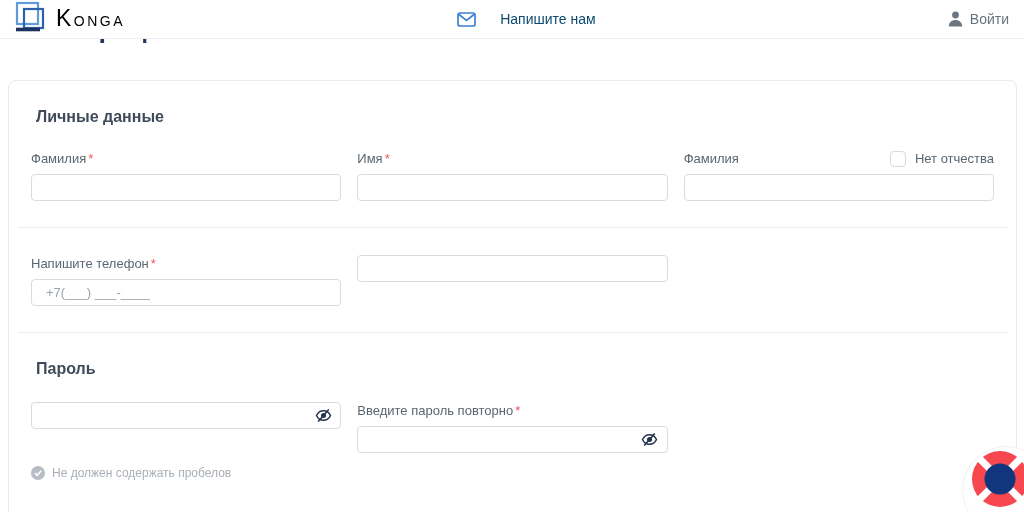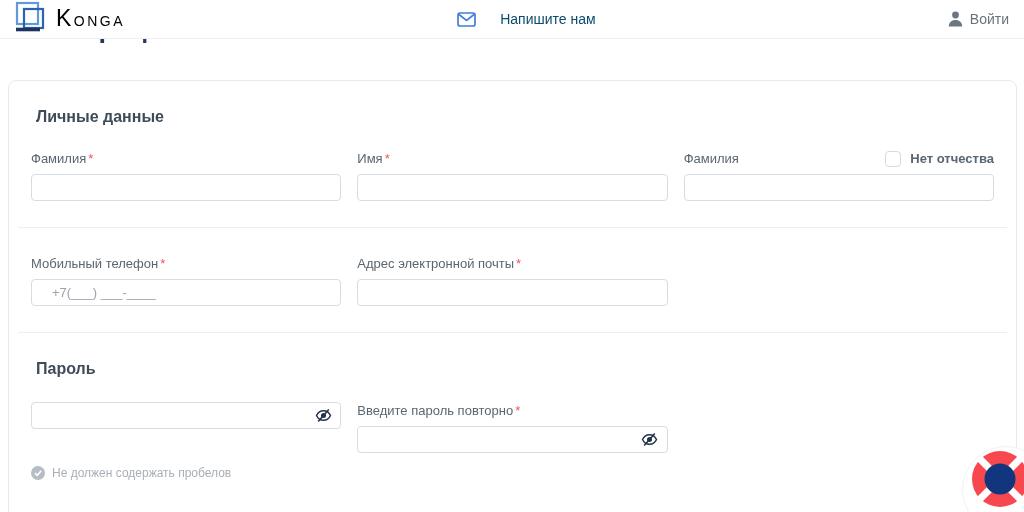--- a/index.html
+++ b/index.html
@@ -70,37 +70,37 @@
   }
   .field-label-row {
     display: flex; justify-content: space-between; align-items: center;
     height: 17px; margin-bottom: 7px;
   }
   .field-label { font-size: 13px; color: #5a6670; }
   .req { color: #f2545b; margin-left: 2px; }
   .text-input {
     width: 100%; height: 27px;
     border: 1px solid #d8dce1; border-radius: 4px;
-    padding: 0 20px;
+    padding: 0 14px;
     font-size: 13px; color: #3f4b58;
     outline: none;
     font-family: "Liberation Sans", sans-serif;
   }
   .text-input::placeholder { color: #9aa3ac; }
   .divider {
     border: none; border-top: 1px solid #ededf2;
     margin: 26px -13px 27px;
   }
   .checkbox-wrap { display: flex; align-items: center; gap: 9px; cursor: pointer; }
   .checkbox {
     width: 16px; height: 16px;
     border: 1px solid #d6dade; border-radius: 4px;
     background: #fff;
   }
-  .checkbox-label { font-size: 13px; color: #5a6670; font-weight: bold; }
+  .checkbox-label { font-size: 13px; color: #5a6670; }
 
   .input-with-icon { position: relative; }
   .eye-btn {
     position: absolute; right: 8px; top: 50%;
     transform: translateY(-50%);
     width: 20px; height: 20px;
     display: flex; align-items: center; justify-content: center;
     cursor: pointer; background: #fff;
   }
 
@@ -183,28 +183,25 @@
       </div>
       <input class="text-input" type="text" value="" style="">
     </div>
   </div>
 
   <hr class="divider">
 
   <div class="grid3">
     <div>
       <div class="field-label-row">
-        <span class="field-label"><span>Мобильный телефон</span><span class="req">*</span></span>
+        <span class="field-label"><span>Напишите телефон</span><span class="req">*</span></span>
       </div>
       <input class="text-input" type="text" placeholder="+7(___) ___-____" style="">
     </div>
     <div>
-      <div class="field-label-row">
-        <span class="field-label"><span>Адрес электронной почты</span><span class="req">*</span></span>
-      </div>
       <input class="text-input" type="text" value="" style="">
     </div>
     <div></div>
   </div>
 
   <hr class="divider">
 
   <div class="section-title">Пароль</div>
   <div class="grid3">
     <div>

